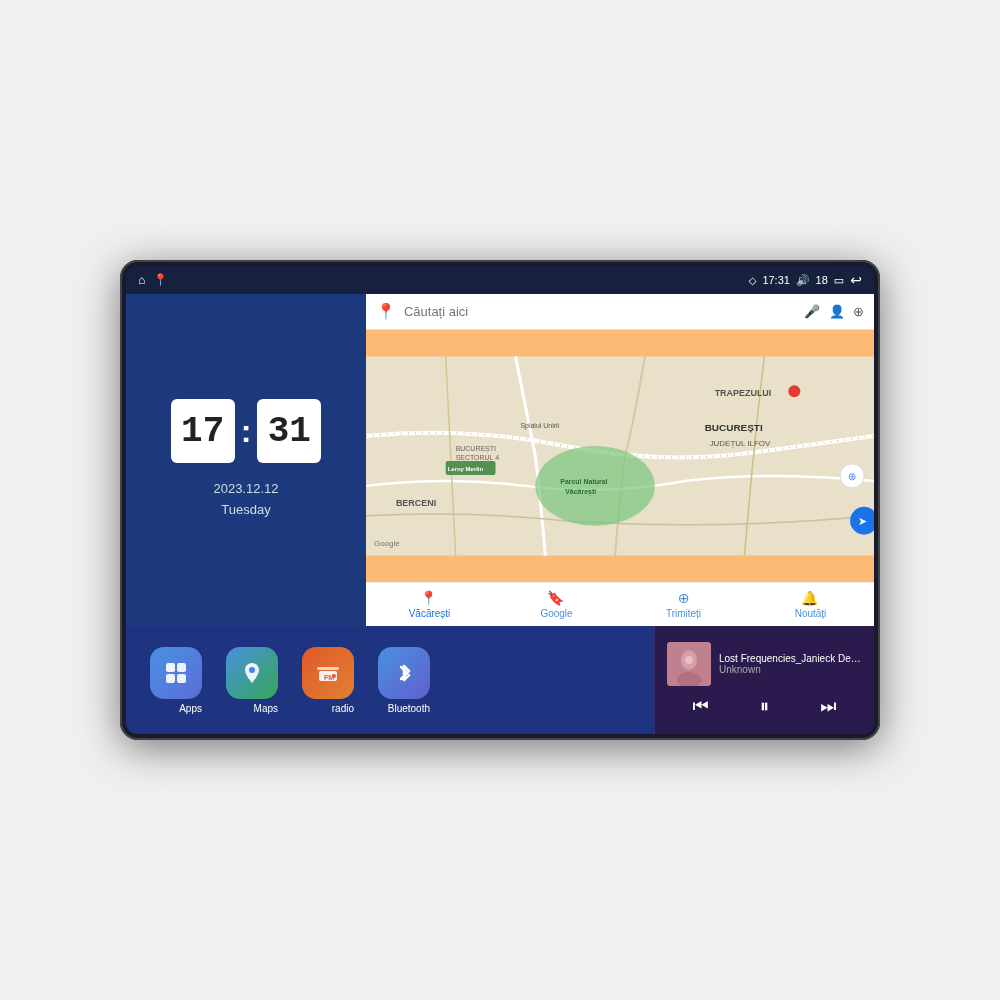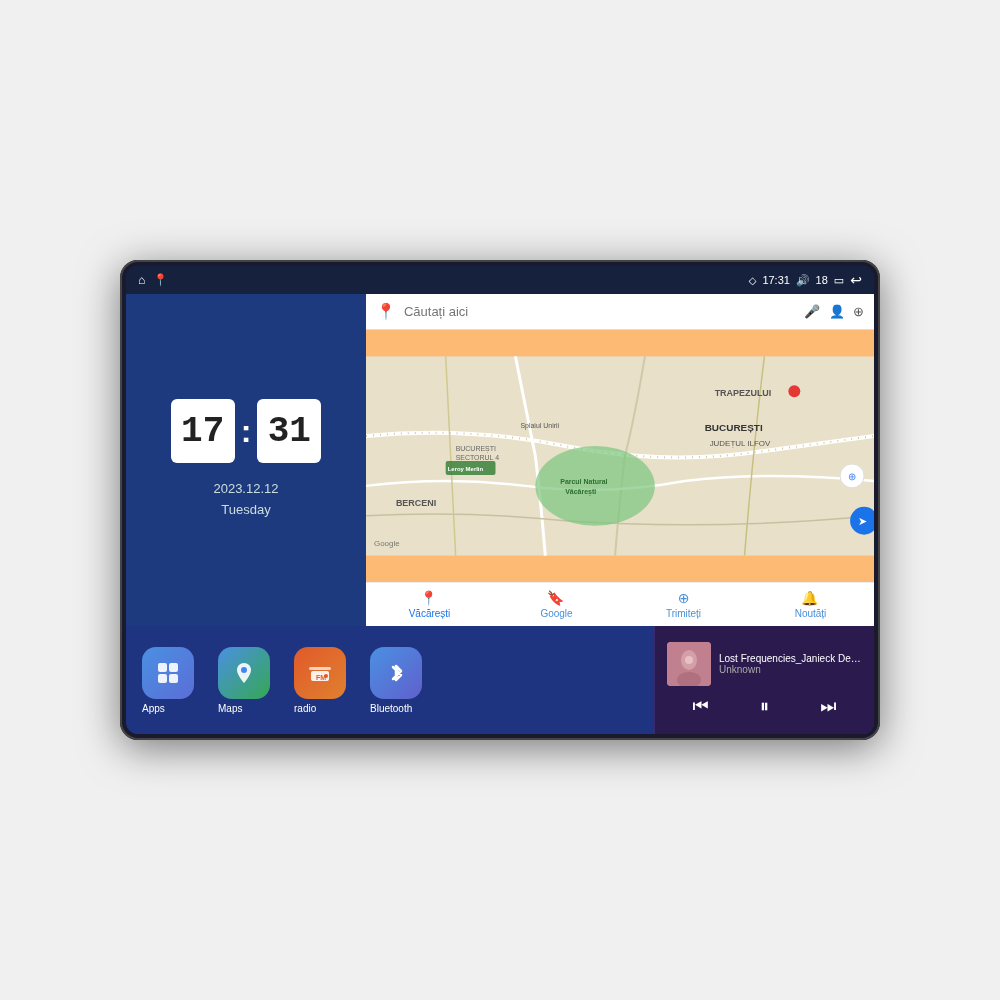--- a/index.html
+++ b/index.html
@@ -212,21 +212,21 @@
       display: flex;
       align-items: center;
       padding: 8px 16px;
       gap: 16px;
       flex: 1;
     }
 
     .app-item {
       display: flex;
       flex-direction: column;
-      align-items: flex-start;
+      align-items: flex-end;
       gap: 4px;
       cursor: pointer;
       min-width: 60px;
     }
 
     .app-icon-circle {
       width: 52px;
       height: 52px;
       border-radius: 14px;
       display: flex;

